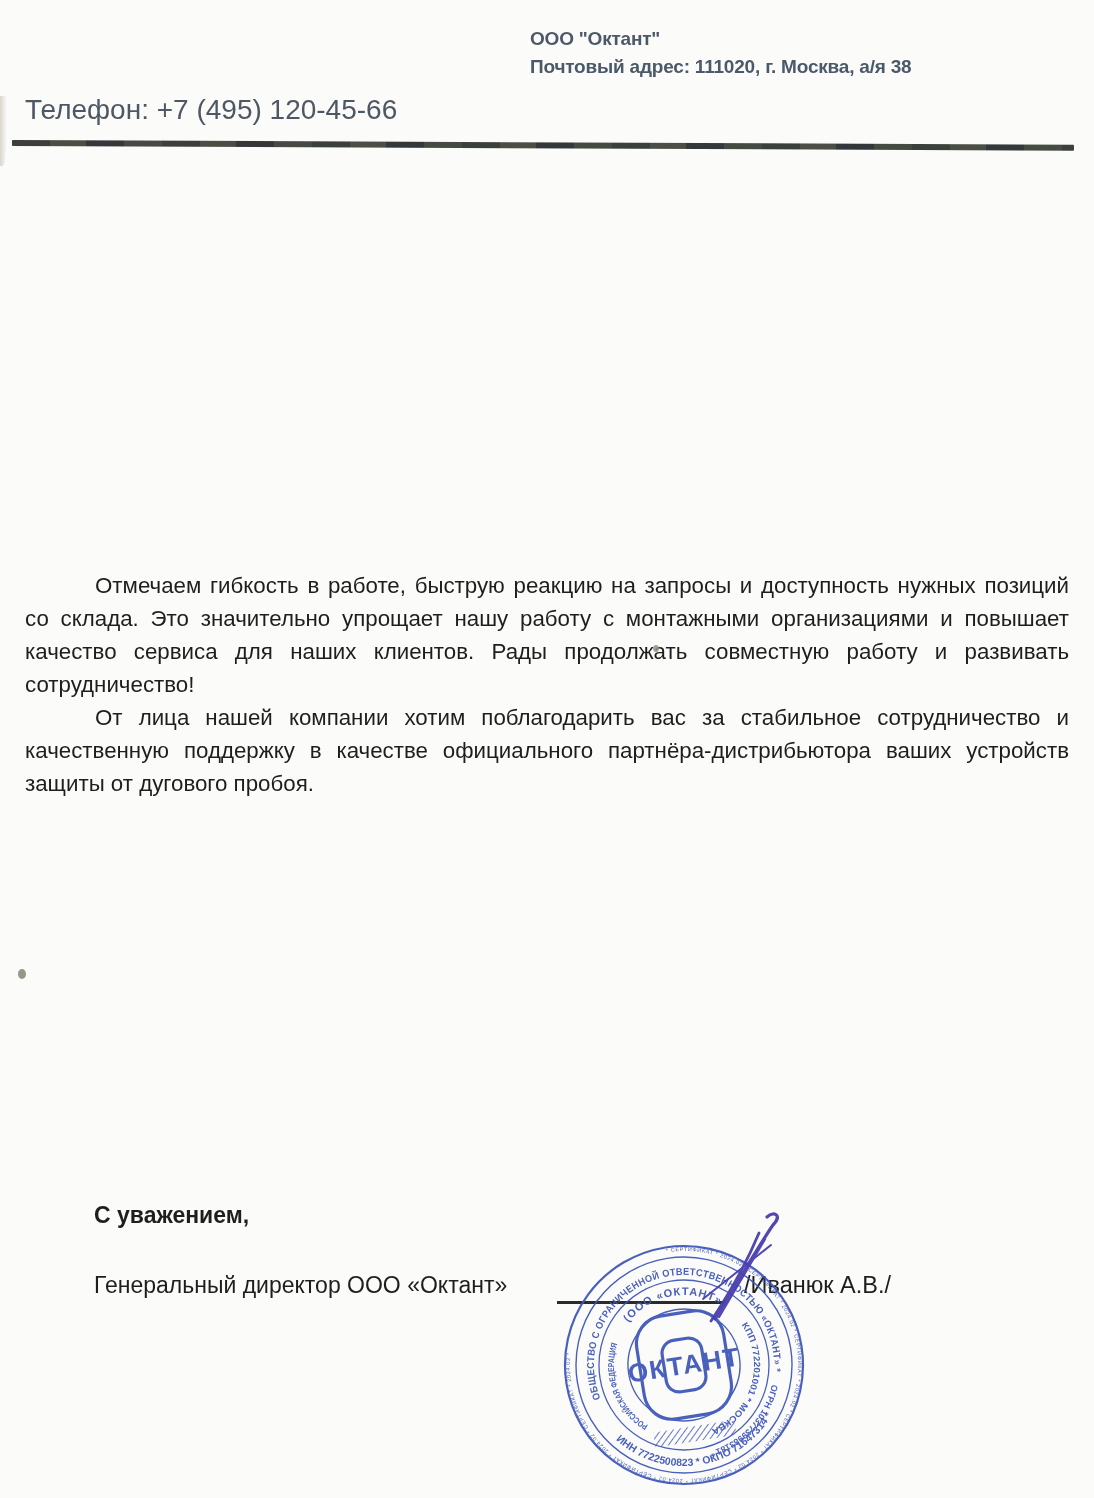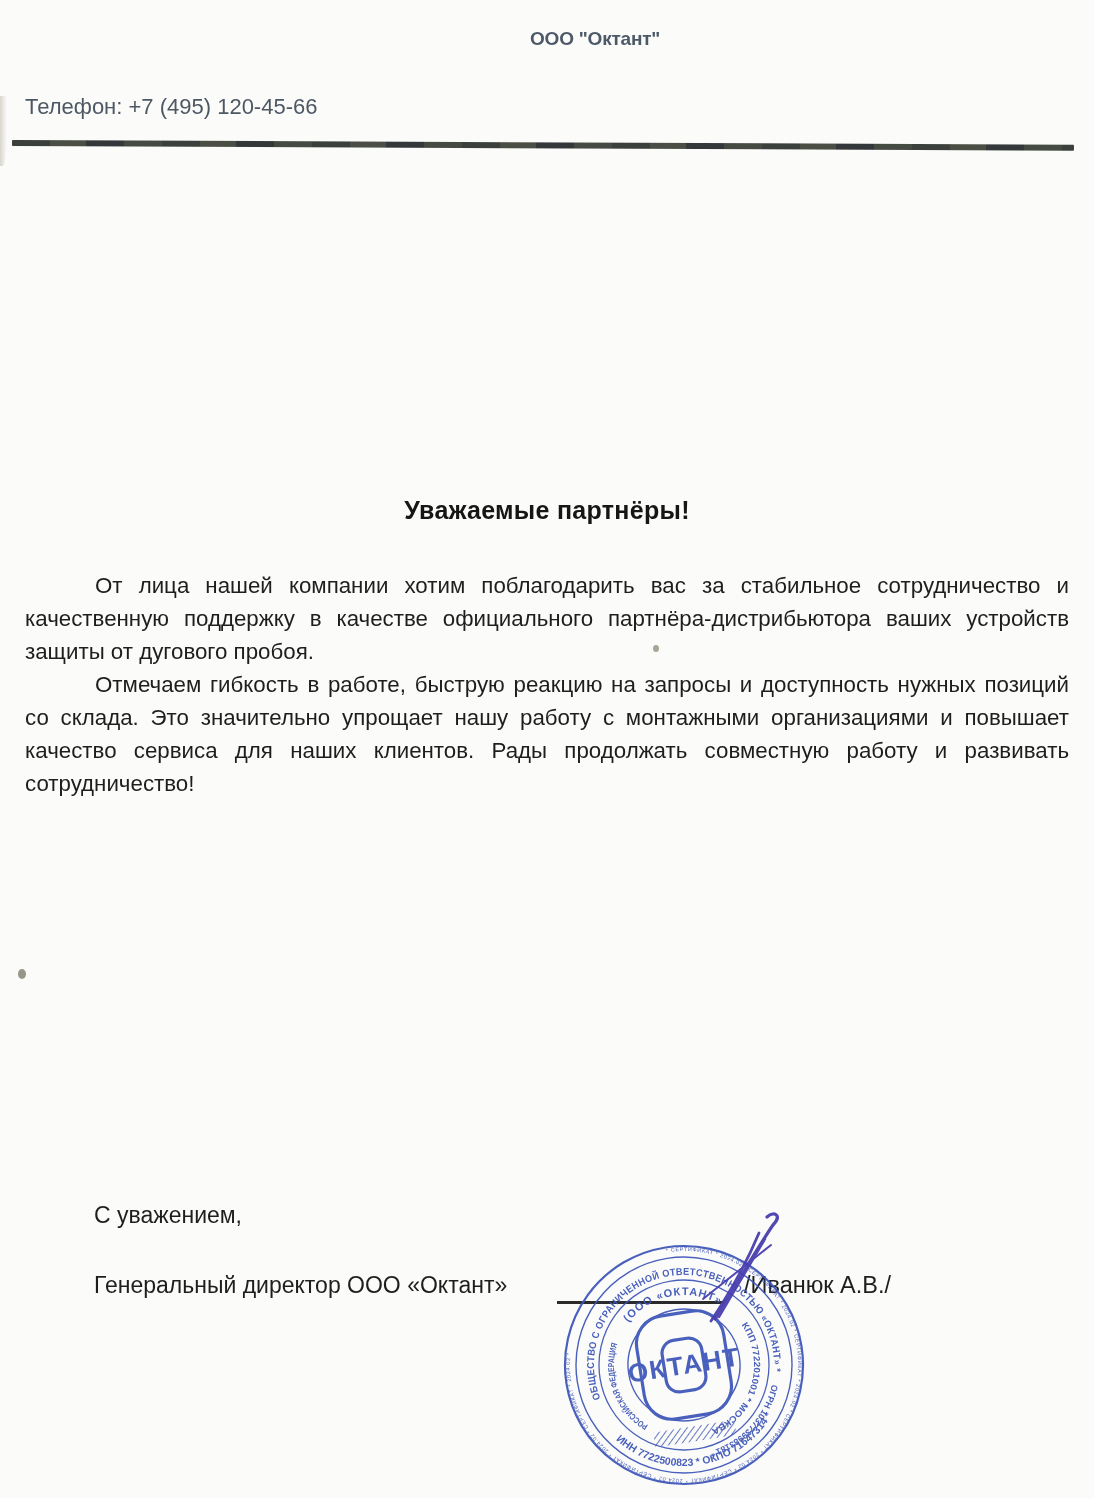--- a/index.html
+++ b/index.html
@@ -4,70 +4,70 @@
 <style>
   html,body{margin:0;padding:0;}
   body{width:1094px;height:1498px;background:#fbfbf9;position:relative;overflow:hidden;
        font-family:"Liberation Sans",sans-serif;color:#222;}
   .page{position:absolute;inset:0;}
 
   
   .logo{position:absolute;left:22px;top:6px;font-size:72px;font-weight:bold;
         color:#55524d;letter-spacing:1px;line-height:1;
         text-shadow:0 0 1px rgba(80,78,74,.55);}
-  .phone{position:absolute;left:25px;top:94px;font-size:22px;color:#4e5864;}
+  .phone{position:absolute;left:25px;top:94px;font-size:28px;color:#4e5864;}
   .company-info{position:absolute;left:530px;top:25px;font-size:19px;font-weight:bold;
         color:#4c5968;line-height:27.5px;letter-spacing:-0.2px;white-space:nowrap;}
   .rule{position:absolute;left:12px;top:140px;width:1062px;height:5.5px;
         background:repeating-linear-gradient(90deg,#3b403c 0 38px,#4a4e44 38px 74px,#34383b 74px 112px,#454a42 112px 150px);
         transform:rotate(0.25deg);transform-origin:left center;border-radius:1px;}
   .edge-artifact{position:absolute;left:0;top:96px;width:7px;height:70px;
         background:linear-gradient(to right,#d9d6cd,rgba(255,255,255,0));border-bottom-right-radius:60%;}
 
   
   .title{position:absolute;left:0;right:0;top:496px;margin:0;text-align:center;
         font-size:25px;font-weight:bold;letter-spacing:.3px;color:#161616;}
   .letter-body{position:absolute;left:25px;top:569px;width:1044px;}
   .letter-body p{margin:0;font-size:22.3px;line-height:33px;text-align:justify;
         text-indent:70px;color:#1e1e1e;}
   .speck-1{position:absolute;left:653px;top:645px;width:6px;height:7px;border-radius:50%;
         background:#9b9486;opacity:.85;}
   .speck-2{position:absolute;left:18px;top:969px;width:8px;height:10px;border-radius:50%;
         background:#8d897c;opacity:.9;}
 
   
-  .closing{position:absolute;left:94px;top:1202px;font-size:23px;color:#1e1e1e;}
+  .closing{position:absolute;left:94px;top:1202px;font-size:23px;color:#1e1e1e;font-weight:bold;}
   .sig-title{position:absolute;left:94px;top:1272px;font-size:23px;color:#1e1e1e;white-space:nowrap;}
   .sig-underline{position:absolute;left:557px;top:1301px;width:167px;height:2.5px;
         background:#2b2b2b;z-index:1;}
   .sig-name{position:absolute;left:744px;top:1272px;font-size:23.5px;color:#1e1e1e;white-space:nowrap;}
 
   .stamp-svg{position:absolute;left:551px;top:1242px;z-index:2;opacity:.93;}
   .pen-svg{position:absolute;left:655px;top:1205px;z-index:3;opacity:.95;}
 </style>
 </head>
 <body>
 
 <div class="page">
 
   <div class="edge-artifact"></div>
 
   <div class="phone">Телефон: +7 (495) 120-45-66</div>
 
   <div class="company-info">
     <div>ООО "Октант"</div>
+    <div>Почтовый адрес: 111020, г. Москва, а/я 38</div>
   </div>
 
   <div class="rule"></div>
 
-  <h1 class="title">Уважаемые партнёры!</h1>
 
   <div class="letter-body">
+    <p>Отмечаем гибкость в работе, быструю реакцию на запросы и доступность нужных позиций со склада. Это значительно упрощает нашу работу с монтажными организациями и повышает качество сервиса для наших клиентов. Рады продолжать совместную работу и развивать сотрудничество!</p>
     <p>От лица нашей компании хотим поблагодарить вас за стабильное сотрудничество и качественную поддержку в качестве официального партнёра-дистрибьютора ваших устройств защиты от дугового пробоя.</p>
-    <p>Отмечаем гибкость в работе, быструю реакцию на запросы и доступность нужных позиций со склада. Это значительно упрощает нашу работу с монтажными организациями и повышает качество сервиса для наших клиентов. Рады продолжать совместную работу и развивать сотрудничество!</p>
   </div>
 
   <div class="speck-1"></div>
   <div class="speck-2"></div>
 
   <div class="closing">С уважением,</div>
   <div class="sig-title">Генеральный директор ООО «Октант»</div>
   <div class="sig-underline"></div>
   <div class="sig-name">/Иванюк А.В./</div>
 

